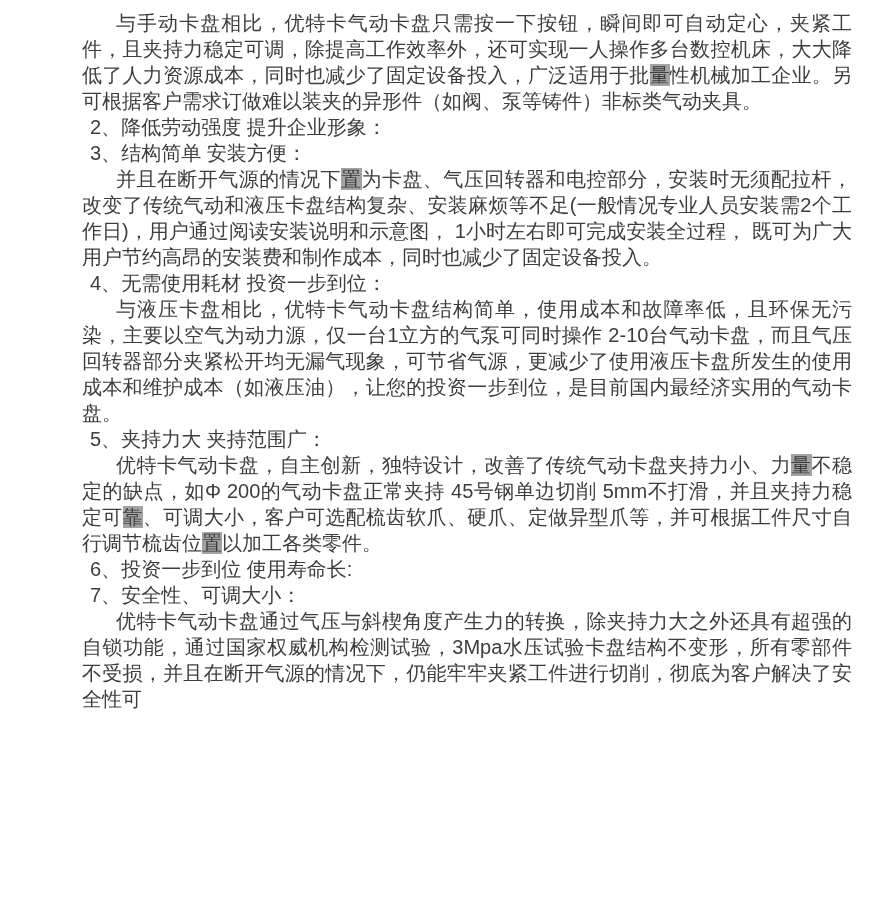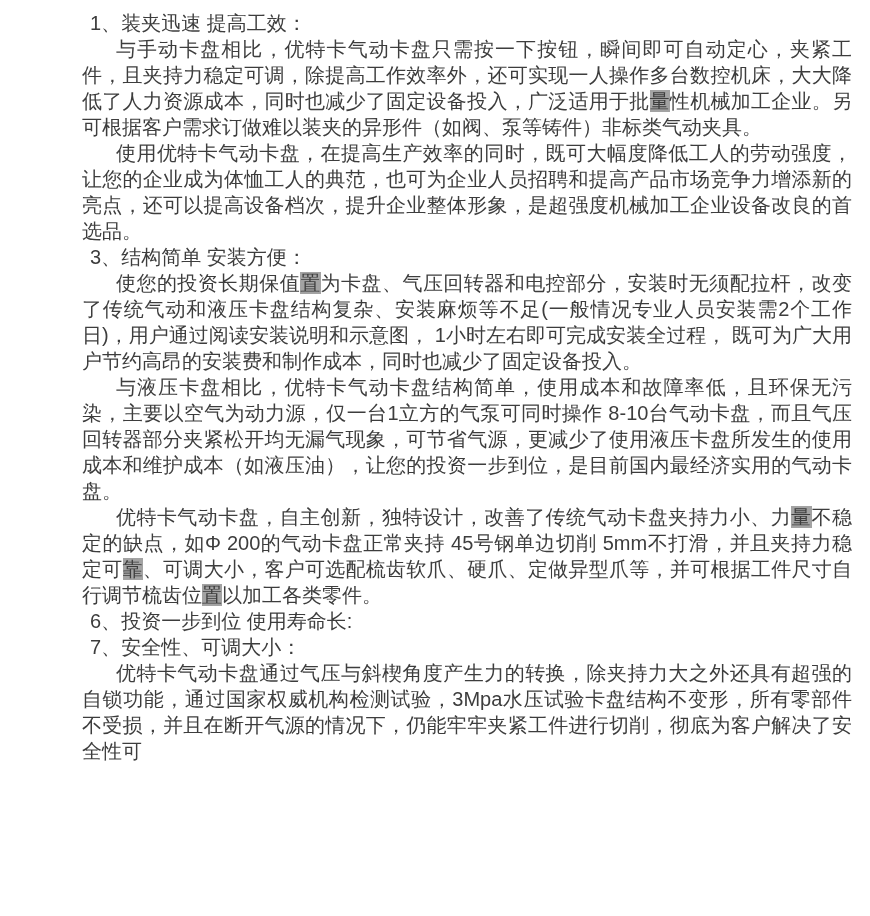--- a/index.html
+++ b/index.html
@@ -32,24 +32,25 @@
   }
   .hl {
     background: #a3a3a3;
   }
 </style>
 </head>
 <body style="color: rgb(61, 61, 61); background: rgb(255, 255, 255);">
 
 <div class="doc">
   <div id="sections">
-      <div class="sec-heading"><span>1、</span><span>装夹迅速 提高工效：</span></div>
       <p class="sec-body"><span>与手动卡盘相比，优特卡气动卡盘只需按一下按钮，瞬间即可自动定心，夹紧工件，且夹持力稳定可调，除提高工作效率外，还可实现一人操作多台数控机床，大大降低了人力资源成本，同时也减少了固定设备投入，广泛适用于批</span><span class="hl" style="background: rgb(163, 163, 163);">量</span><span>性机械加工企业。另可根据客户需求订做难以装夹的异形件（如阀、泵等铸件）非标类气动夹具。</span></p>
-      <p class="sec-body"><span>使用优特卡气动卡盘，在提高生产效率的同时，既可大幅度降低工人的劳动强度，让您的企业成为体恤工人的典范，也可为企业人员招聘和提高产品市场竞争力增添新的亮点，还可以提高设备档次，提升企业整体形象，是超强度机械加工企业设备改良的首选品。</span></p>
+      <div class="sec-heading"><span>2、</span><span>降低劳动强度 提升企业形象：</span></div>
       <div class="sec-heading"><span>3、</span><span>结构简单 安装方便：</span></div>
-      <p class="sec-body"><span>使您的投资长期保值</span><span class="hl" style="background: rgb(163, 163, 163);">置</span><span>为卡盘、气压回转器和电控部分，安装时无须配拉杆，改变了传统气动和液压卡盘结构复杂、安装麻烦等不足(一般情况专业人员安装需2个工作日)，用户通过阅读安装说明和示意图， 1小时左右即可完成安装全过程， 既可为广大用户节约高昂的安装费和制作成本，同时也减少了固定设备投入。</span></p>
-      <p class="sec-body"><span>与液压卡盘相比，优特卡气动卡盘结构简单，使用成本和故障率低，且环保无污染，主要以空气为动力源，仅一台1立方的气泵可同时操作 8-10台气动卡盘，而且气压回转器部分夹紧松开均无漏气现象，可节省气源，更减少了使用液压卡盘所发生的使用成本和维护成本（如液压油），让您的投资一步到位，是目前国内最经济实用的气动卡盘。</span></p>
+      <p class="sec-body"><span>并且在断开气源的情况下</span><span class="hl" style="background: rgb(163, 163, 163);">置</span><span>为卡盘、气压回转器和电控部分，安装时无须配拉杆，改变了传统气动和液压卡盘结构复杂、安装麻烦等不足(一般情况专业人员安装需2个工作日)，用户通过阅读安装说明和示意图， 1小时左右即可完成安装全过程， 既可为广大用户节约高昂的安装费和制作成本，同时也减少了固定设备投入。</span></p>
+      <div class="sec-heading"><span>4、</span><span>无需使用耗材 投资一步到位：</span></div>
+      <p class="sec-body"><span>与液压卡盘相比，优特卡气动卡盘结构简单，使用成本和故障率低，且环保无污染，主要以空气为动力源，仅一台1立方的气泵可同时操作 2-10台气动卡盘，而且气压回转器部分夹紧松开均无漏气现象，可节省气源，更减少了使用液压卡盘所发生的使用成本和维护成本（如液压油），让您的投资一步到位，是目前国内最经济实用的气动卡盘。</span></p>
+      <div class="sec-heading"><span>5、</span><span>夹持力大 夹持范围广：</span></div>
       <p class="sec-body"><span>优特卡气动卡盘，自主创新，独特设计，改善了传统气动卡盘夹持力小、力</span><span class="hl" style="background: rgb(163, 163, 163);">量</span><span>不稳定的缺点，如Φ 200的气动卡盘正常夹持 45号钢单边切削 5mm不打滑，并且夹持力稳定可</span><span class="hl" style="background: rgb(163, 163, 163);">靠</span><span>、可调大小，客户可选配梳齿软爪、硬爪、定做异型爪等，并可根据工件尺寸自行调节梳齿位</span><span class="hl" style="background: rgb(163, 163, 163);">置</span><span>以加工各类零件。</span></p>
       <div class="sec-heading"><span>6、</span><span>投资一步到位 使用寿命长:</span></div>
       <div class="sec-heading"><span>7、</span><span>安全性、可调大小：</span></div>
       <p class="sec-body"><span>优特卡气动卡盘通过气压与斜楔角度产生力的转换，除夹持力大之外还具有超强的自锁功能，通过国家权威机构检测试验，3Mpa水压试验卡盘结构不变形，所有零部件不受损，并且在断开气源的情况下，仍能牢牢夹紧工件进行切削，彻底为客户解决了安全性可</span></p>
     </div>
 </div>
 
 </body></html>

